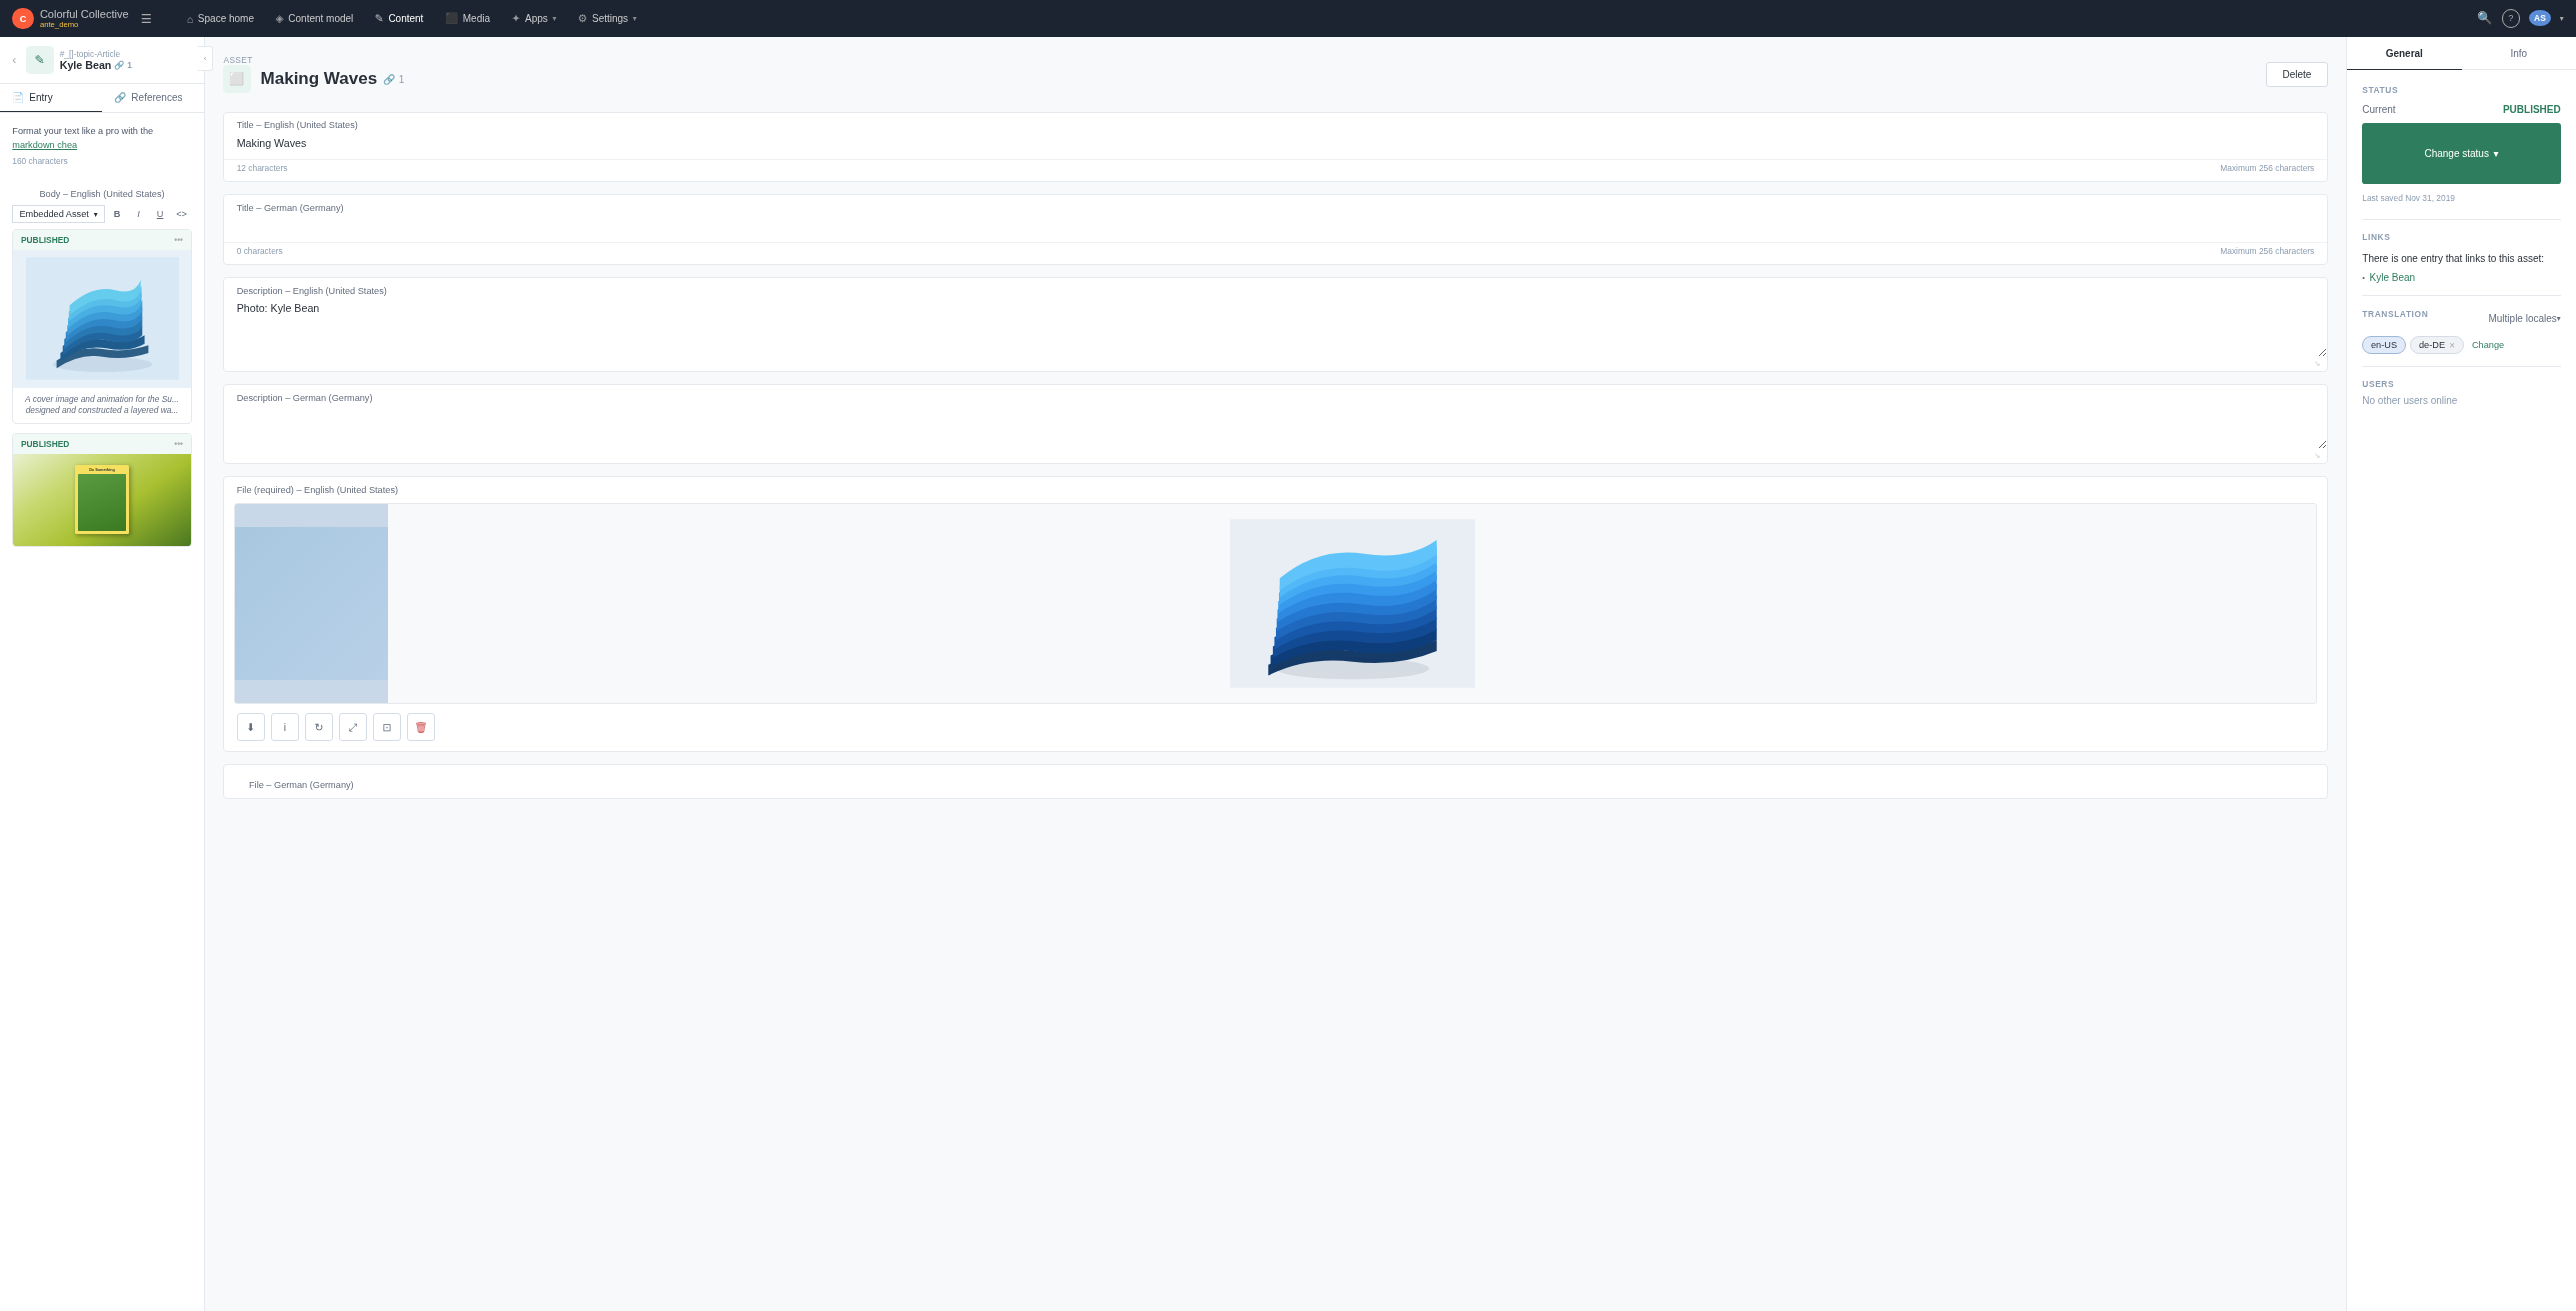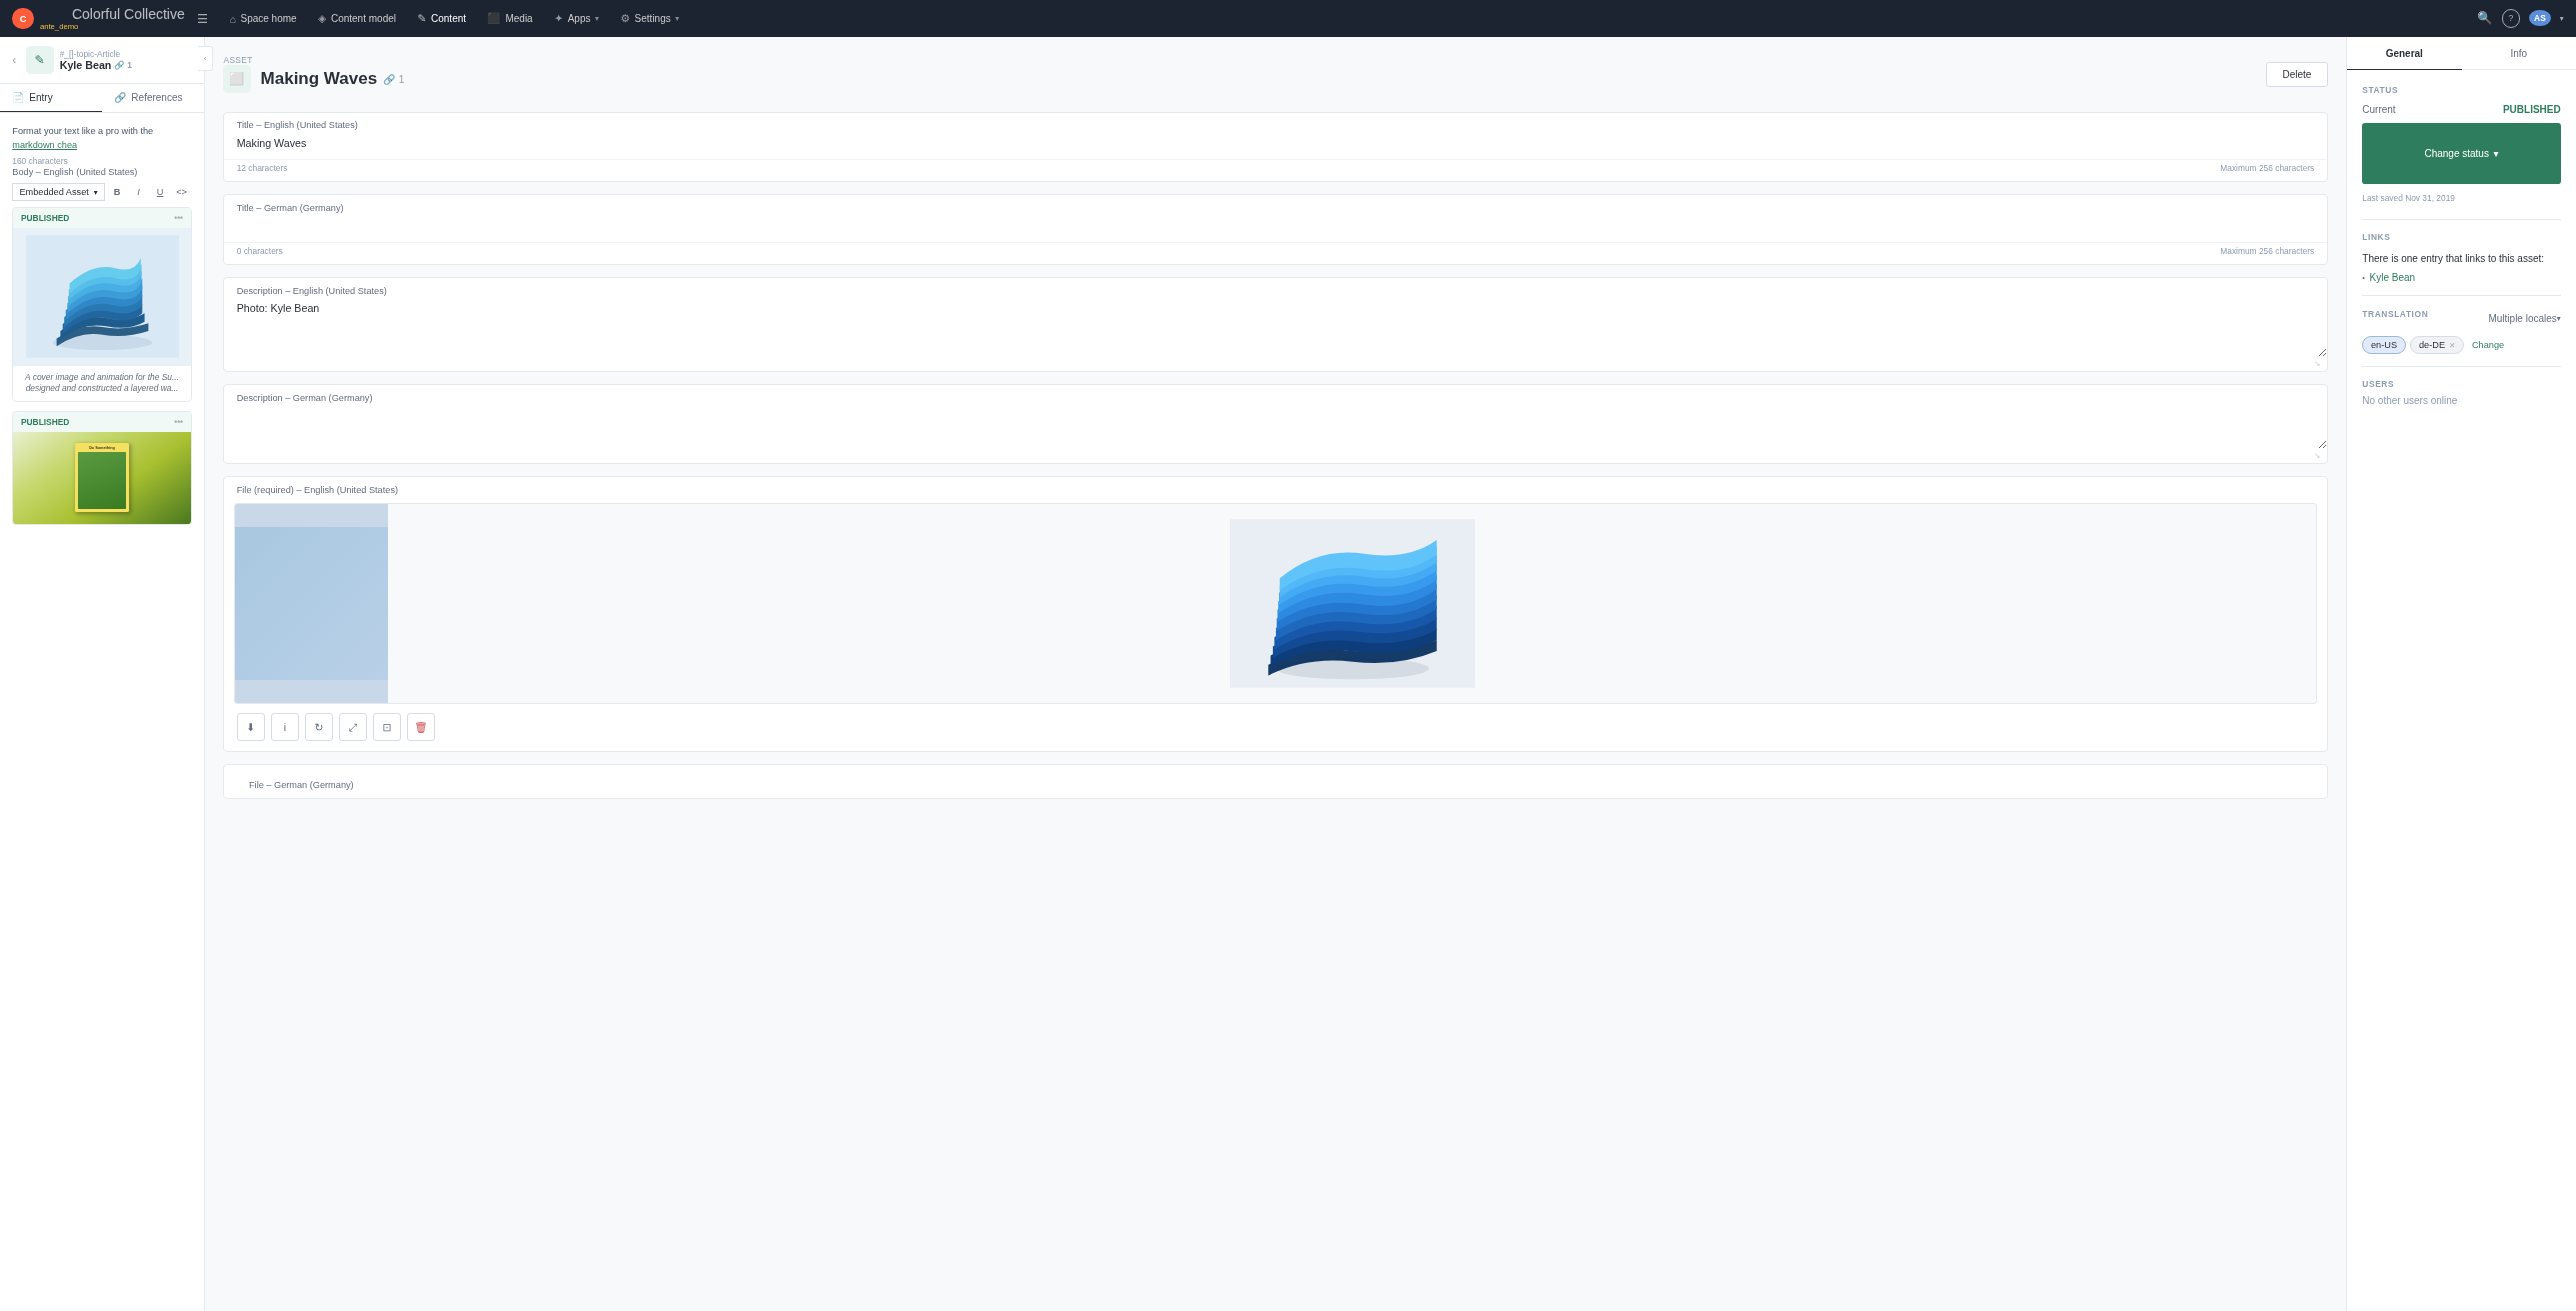--- a/index.html
+++ b/index.html
@@ -6,21 +6,21 @@
     body { font-family: -apple-system, BlinkMacSystemFont, 'Segoe UI', sans-serif; font-size: 10.7px; background: #f7f9fa; color: #2a3039; overflow: hidden; }
 
     
     .top-nav {
       display: flex; align-items: center; background: #1c2431; height: 37px; padding: 0 12.3px; gap: 0;
       position: fixed; top: 0; left: 0; right: 0; z-index: 100;
     }
     .nav-logo { display: flex; align-items: center; gap: 6.1px; min-width: 153px; }
     .nav-logo-icon { width: 21.5px; height: 21.5px; background: #ff5c3c; border-radius: 50%; display: flex; align-items: center; justify-content: center; color: white; font-weight: bold; font-size: 9.2px; }
     .nav-logo-text { display: flex; flex-direction: column; }
-    .nav-logo-title { color: #fff; font-size: 14px; opacity: 0.7; margin-left: 32px; }
+    .nav-logo-title { color: #fff; font-size: 11px; opacity: 0.7; }
     .nav-logo-sub { color: #f0c040; font-size: 7.7px; }
     .nav-hamburger { color: #aaa; margin-left: 6.1px; cursor: pointer; font-size: 12.3px; }
     .nav-items { display: flex; align-items: center; gap: 3.1px; flex: 1; margin-left: 12.3px; }
     .nav-item { display: flex; align-items: center; gap: 4.6px; padding: 4.6px 9.2px; color: #ccc; font-size: 10px; cursor: pointer; border-radius: 3.1px; text-decoration: none; }
     .nav-item.active { color: #fff; }
     .nav-item-icon { font-size: 10.7px; opacity: 0.7; }
     .nav-right { display: flex; align-items: center; gap: 9.2px; margin-left: auto; }
     .nav-search { color: #aaa; cursor: pointer; font-size: 12.3px; }
     .nav-help { width: 18.4px; height: 18.4px; border-radius: 50%; border: 0.8px solid #aaa; display: flex; align-items: center; justify-content: center; color: #aaa; font-size: 9.2px; cursor: pointer; }
     .nav-avatar { width: 21.5px; height: 16px; background: #5b8dd9; border-radius: 50%; display: flex; align-items: center; justify-content: center; color: white; font-size: 8.4px; font-weight: bold; cursor: pointer; }
@@ -189,21 +189,21 @@
     </div>
   </div>
 
   <div class="sidebar-content">
     <p class="sidebar-text">
       <span>Format your text like a pro with the</span>
       <a href="#" style="color:#2e7d5e;">markdown chea</a>
     </p>
     <p class="sidebar-char-count">160 characters</p>
 
-    <div class="body-label" style="margin-top:1px;">Body – English (United States)</div>
+    <div class="body-label" style="margin-top:23px;text-align:center;">Body – English (United States)</div>
     <div class="toolbar">
       <div class="toolbar-dropdown">
         <span>Embedded Asset</span>
         <span style="font-size:7.7px;">▾</span>
       </div>
       <div class="toolbar-btn">
           <strong>B</strong>
         </div>
       <div class="toolbar-btn">
           <em>I</em>

